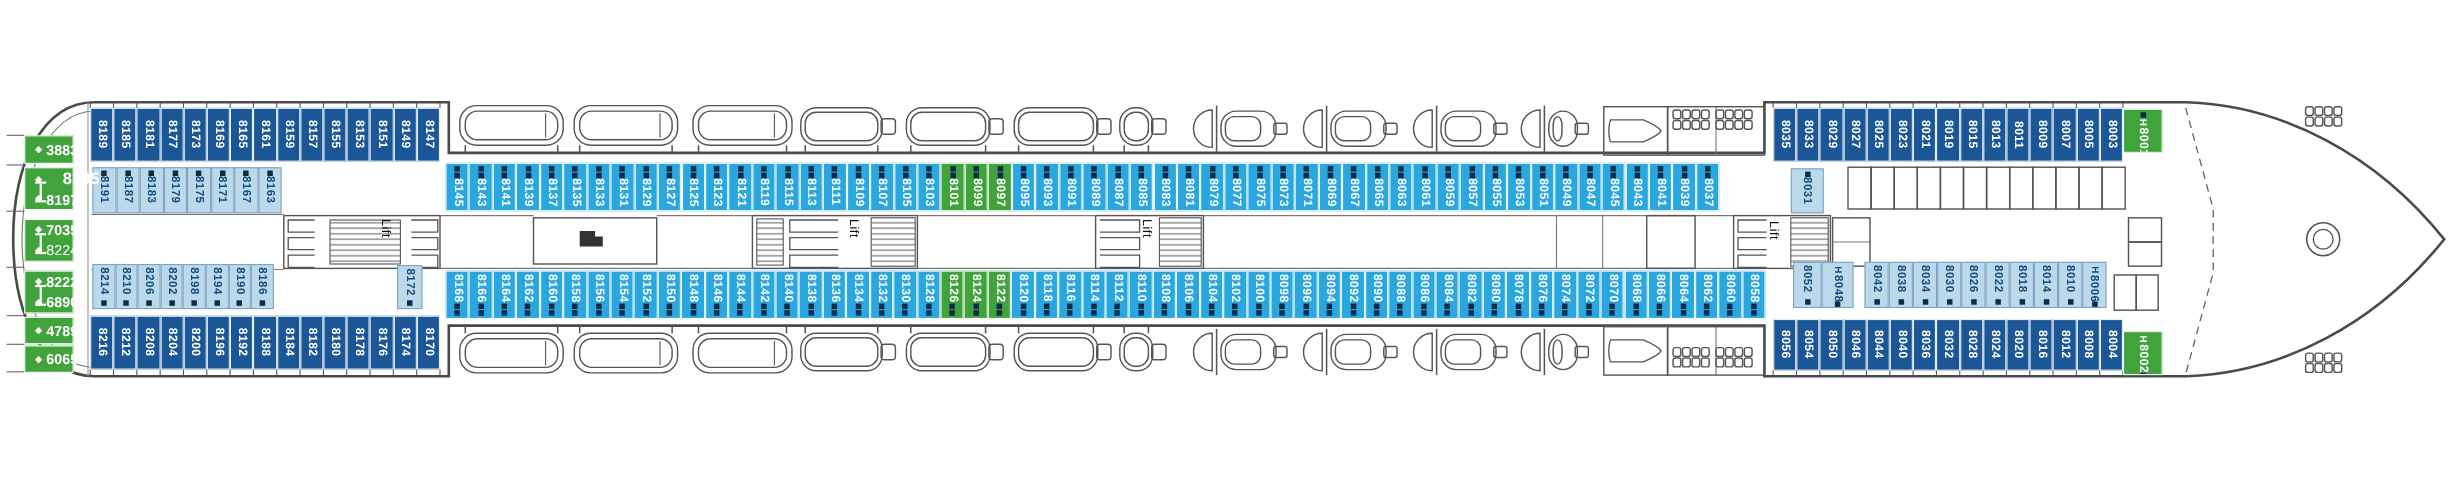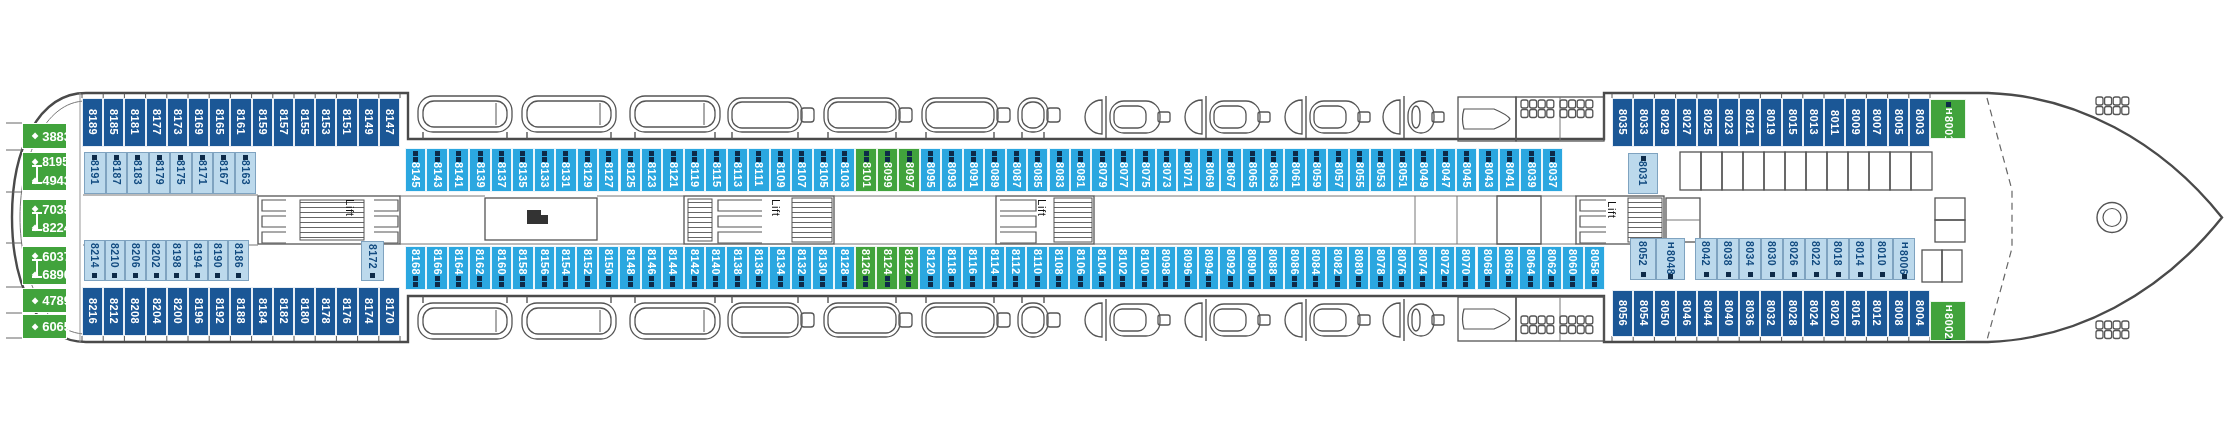--- a/index.html
+++ b/index.html
@@ -1493,43 +1493,43 @@
       </div>
       <div class="suite" style="left: 22px; top: 123px; width: 45px; height: 26px;">
         <span class="suite-row">
           <span class="dia">◆</span>
           <span class="num2" style="font-size: 13px; font-weight: 700;">3883</span>
         </span>
       </div>
       <div class="suite" style="left: 22px; top: 152px; width: 45px; height: 39px;">
         <span class="suite-row">
           <span class="dia">◆</span>
-          <span class="num2" style="font-size: 12px; font-weight: 700;">8195</span>
+          <span class="num2" style="font-size: 15px; font-weight: 700; margin-left: 15px;">8195</span>
         </span>
         <span class="suite-row">
           <span class="dia">◆</span>
-          <span class="num2" style="font-size: 13px; font-weight: 700;">4943</span>
+          <span class="num2" style="font-size: 13px; font-weight: 700;">8197</span>
         </span>
         <span class="conn" style="top:11.5px"></span>
       </div>
       <div class="suite" style="left: 22px; top: 199px; width: 45px; height: 39px;">
         <span class="suite-row">
           <span class="dia">◆</span>
           <span class="num2" style="font-size: 13px; font-weight: 700;">7035</span>
         </span>
         <span class="suite-row">
           <span class="dia">◆</span>
-          <span class="num2" style="font-size: 13px; font-weight: 700;">8224</span>
+          <span class="num2" style="font-size: 13px; font-weight: 400;">8224</span>
         </span>
         <span class="conn" style="top:11.5px"></span>
       </div>
       <div class="suite" style="left: 22px; top: 246px; width: 45px; height: 39px;">
         <span class="suite-row">
           <span class="dia">◆</span>
-          <span class="num2" style="font-size: 13px; font-weight: 700;">6037</span>
+          <span class="num2" style="font-size: 13px; font-weight: 700;">8222</span>
         </span>
         <span class="suite-row">
           <span class="dia">◆</span>
           <span class="num2" style="font-size: 13px; font-weight: 700;">6890</span>
         </span>
         <span class="conn" style="top:11.5px"></span>
       </div>
       <div class="suite" style="left: 22px; top: 288px; width: 45px; height: 25px;">
         <span class="suite-row">
           <span class="dia">◆</span>

